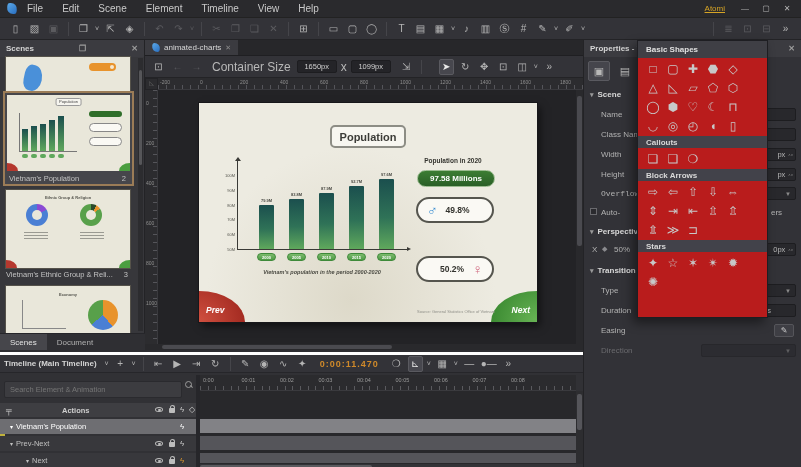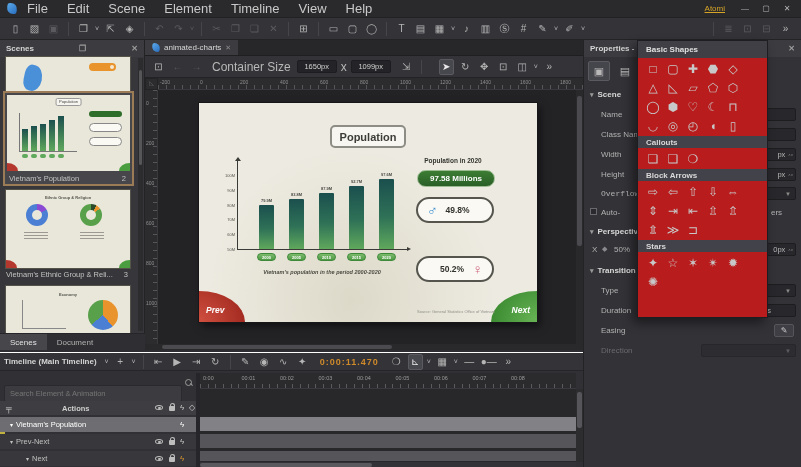--- a/index.html
+++ b/index.html
@@ -9,21 +9,21 @@
          color:#c9c9c9; font-size:8px; }
   .abs { position:absolute; }
 
   
   .titlebar { position:absolute; left:0; top:0; width:801px; height:18px; background:#2a2a2d;
               display:flex; align-items:center; border-bottom:1px solid #222; }
   .logo { width:10px; height:11px; margin:0 10px 0 7px;
           background:linear-gradient(135deg,#5aa8e8,#2a6fc0); border-radius:2px 7px 2px 7px;
           transform:skewX(-8deg); }
   .menus { display:flex; gap:19px; }
-  .menu { color:#c9c9c9; font-size:13px; cursor:default; }
+  .menu { color:#c9c9c9; font-size:10px; cursor:default; }
   .account { margin-left:auto; color:#d6a425; text-decoration:underline; font-size:8px; }
   .wctl { display:flex; gap:9px; margin:0 8px 0 14px; color:#b5b5b5; font-size:8px; }
   .wctl span { width:12px; text-align:center; }
 
   
   .toolbar { position:absolute; left:0; top:18px; width:801px; height:22px; background:#333338;
              border-bottom:1px solid #232326; display:flex; align-items:center; padding:0 6px; }
   .ticon { min-width:15px; height:16px; display:flex; align-items:center; justify-content:center;
            color:#b5b5b5; font-size:10px; margin:0 2px; }
   .ticon.sm { font-size:7px; min-width:8px; margin:0; }
@@ -163,26 +163,26 @@
             border:1px solid #1e1e22; box-shadow:-4px 5px 10px rgba(0,0,0,.45); }
   .shead { height:17px; display:flex; align-items:center; padding:0 8px; font-weight:bold;
            color:#e0e0e0; font-size:8px; background:#3f3f45; }
   .ssec { padding:2px 8px 1px; font-weight:bold; color:#d8d8d8; font-size:8px; background:#42424a; }
   .sgrid { display:flex; flex-wrap:wrap; padding:1px 5px; }
   .scell { width:20px; height:19px; display:flex; align-items:center; justify-content:center;
            color:#c8c8c8; font-size:12px; }
 
   
   .tl { position:absolute; left:0; top:352px; width:583px; height:115px; background:#313135;
-        border-top:1px solid #ffffff; }
+        border-top:3px solid #ffffff; }
   .tl-toolbar { position:absolute; left:0; top:0; width:583px; height:18px; display:flex;
                 align-items:center; padding:0 4px; background:#333338; border-bottom:1px solid #26262a; }
   .tl-title { font-weight:bold; color:#d5d5d5; font-size:8px; margin-right:6px; }
   .tl-time { color:#d08a2a; font-weight:bold; font-size:9px; letter-spacing:1px; margin:0 8px; }
-  .tl-search { position:absolute; left:4px; top:32px; width:178px; height:17px; background:#3c3c40;
+  .tl-search { position:absolute; left:4px; top:26px; width:178px; height:17px; background:#3c3c40;
                border:1px solid #2a2a2e; border-radius:2px; color:#8a8a8a; font-size:7.5px;
                padding:0 5px; }
   .i-mag { position:absolute; left:185px; top:26px; width:7px; height:7px; }
   .i-mag::before { content:""; position:absolute; left:0; top:0; width:5px; height:5px;
                    border:1px solid #9a9a9a; border-radius:50%; }
   .i-mag::after { content:""; position:absolute; left:5px; top:5px; width:3px; height:1px;
                   background:#9a9a9a; transform:rotate(45deg); }
   .tl-hdr { position:absolute; left:0; top:48px; width:196px; height:14px; background:#3e3e42;
             display:flex; align-items:center; color:#cfcfcf; }
   .tl-hdr .alab { position:absolute; left:62px; font-weight:bold; font-size:7.5px; }

